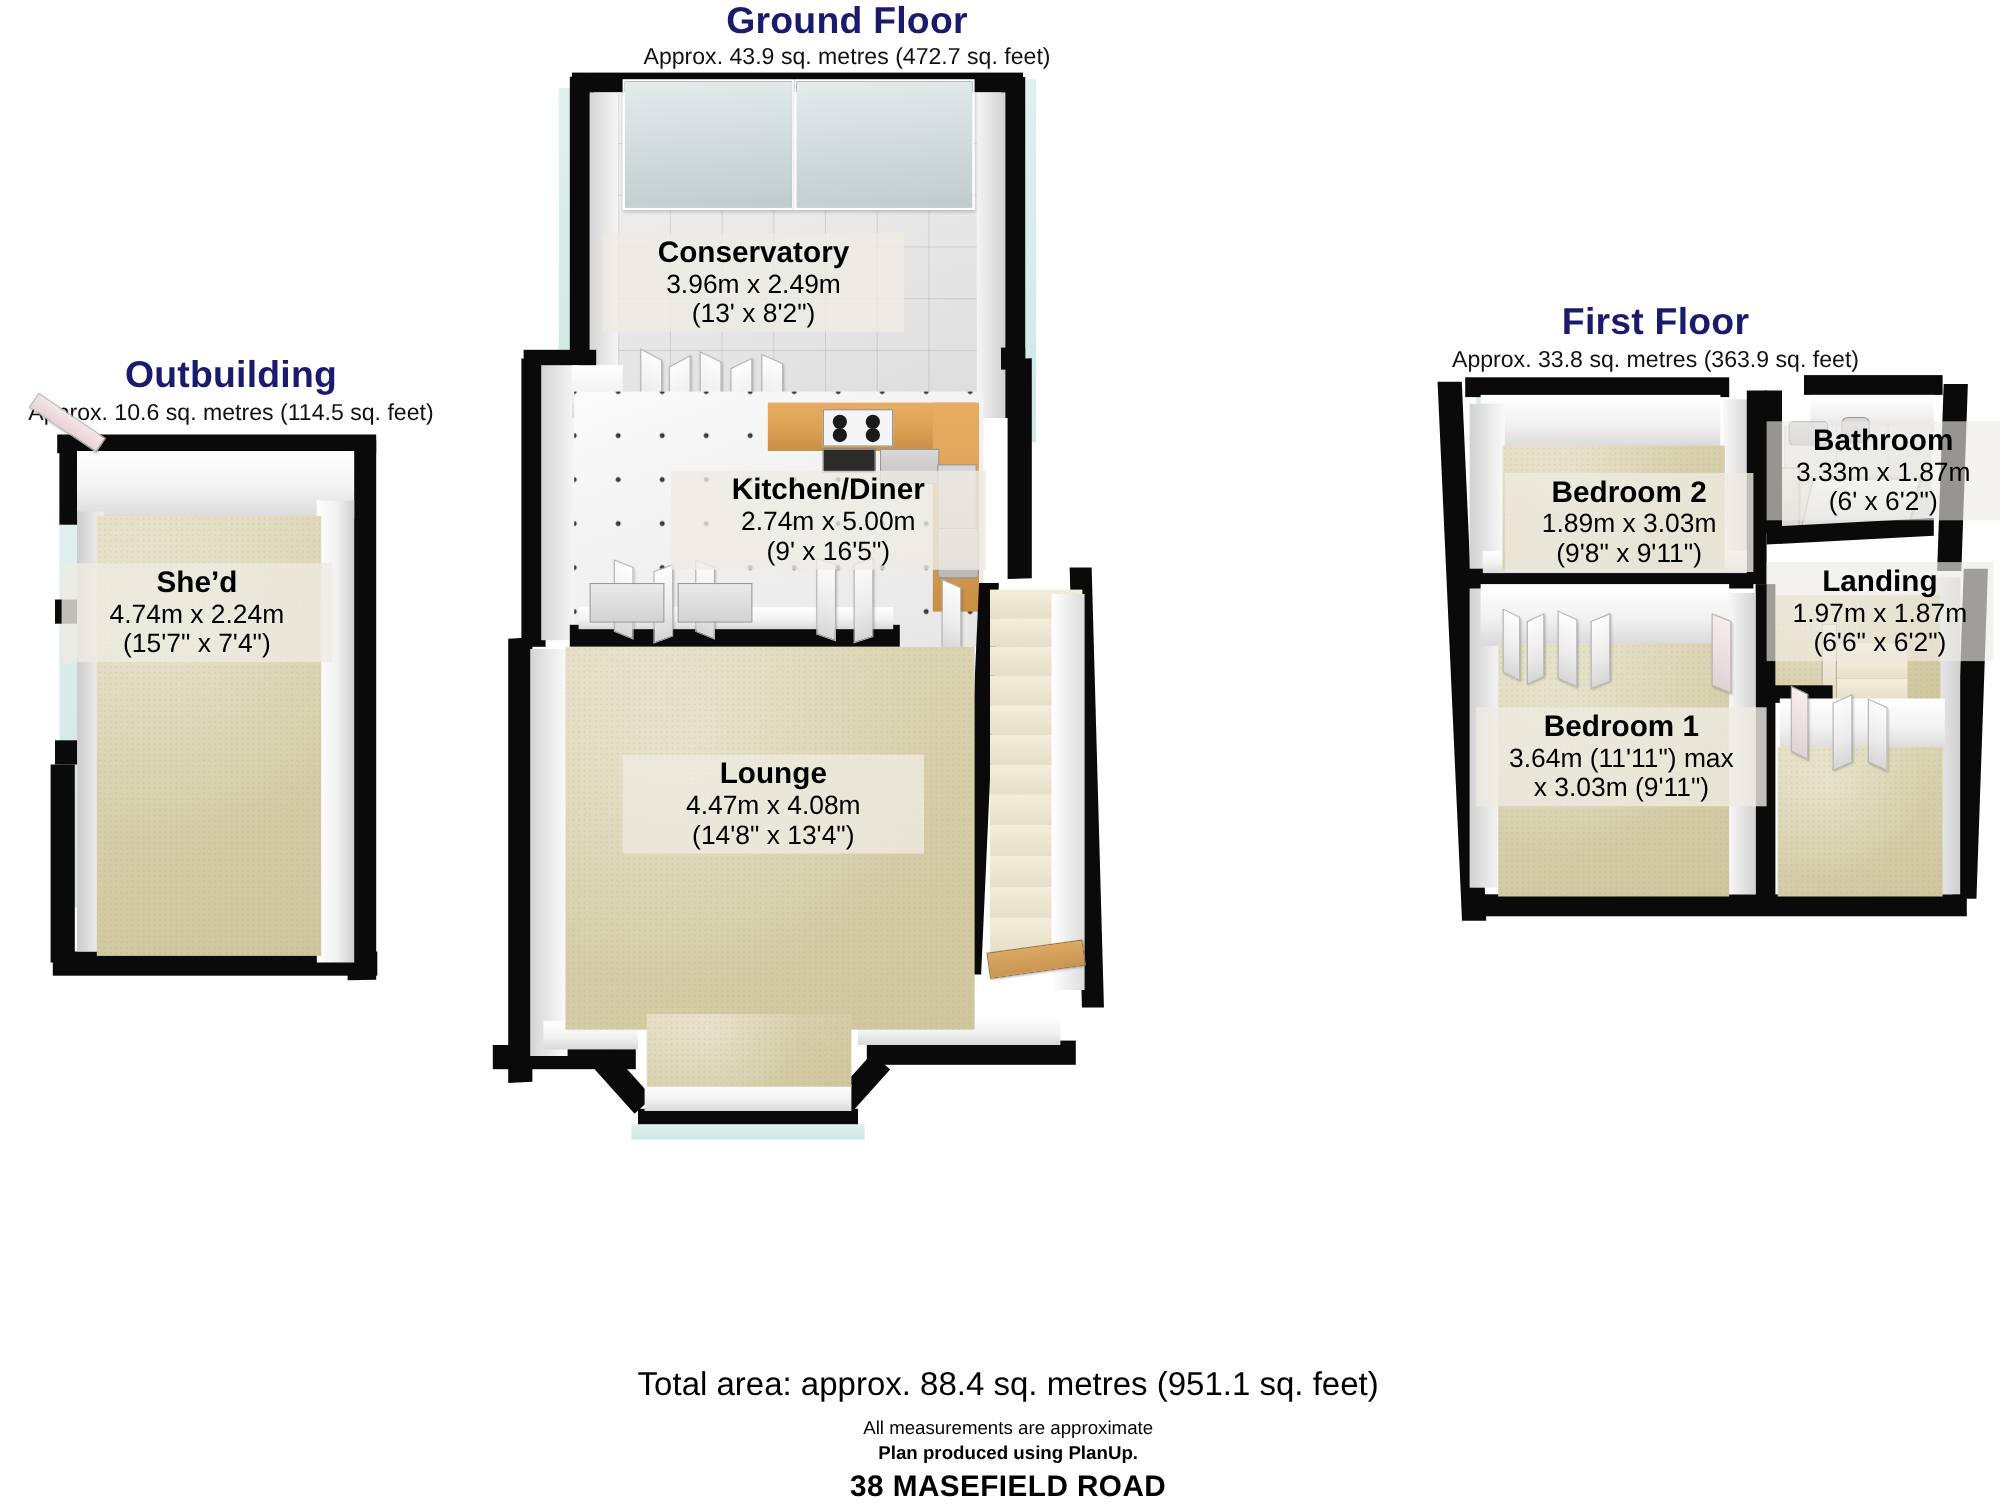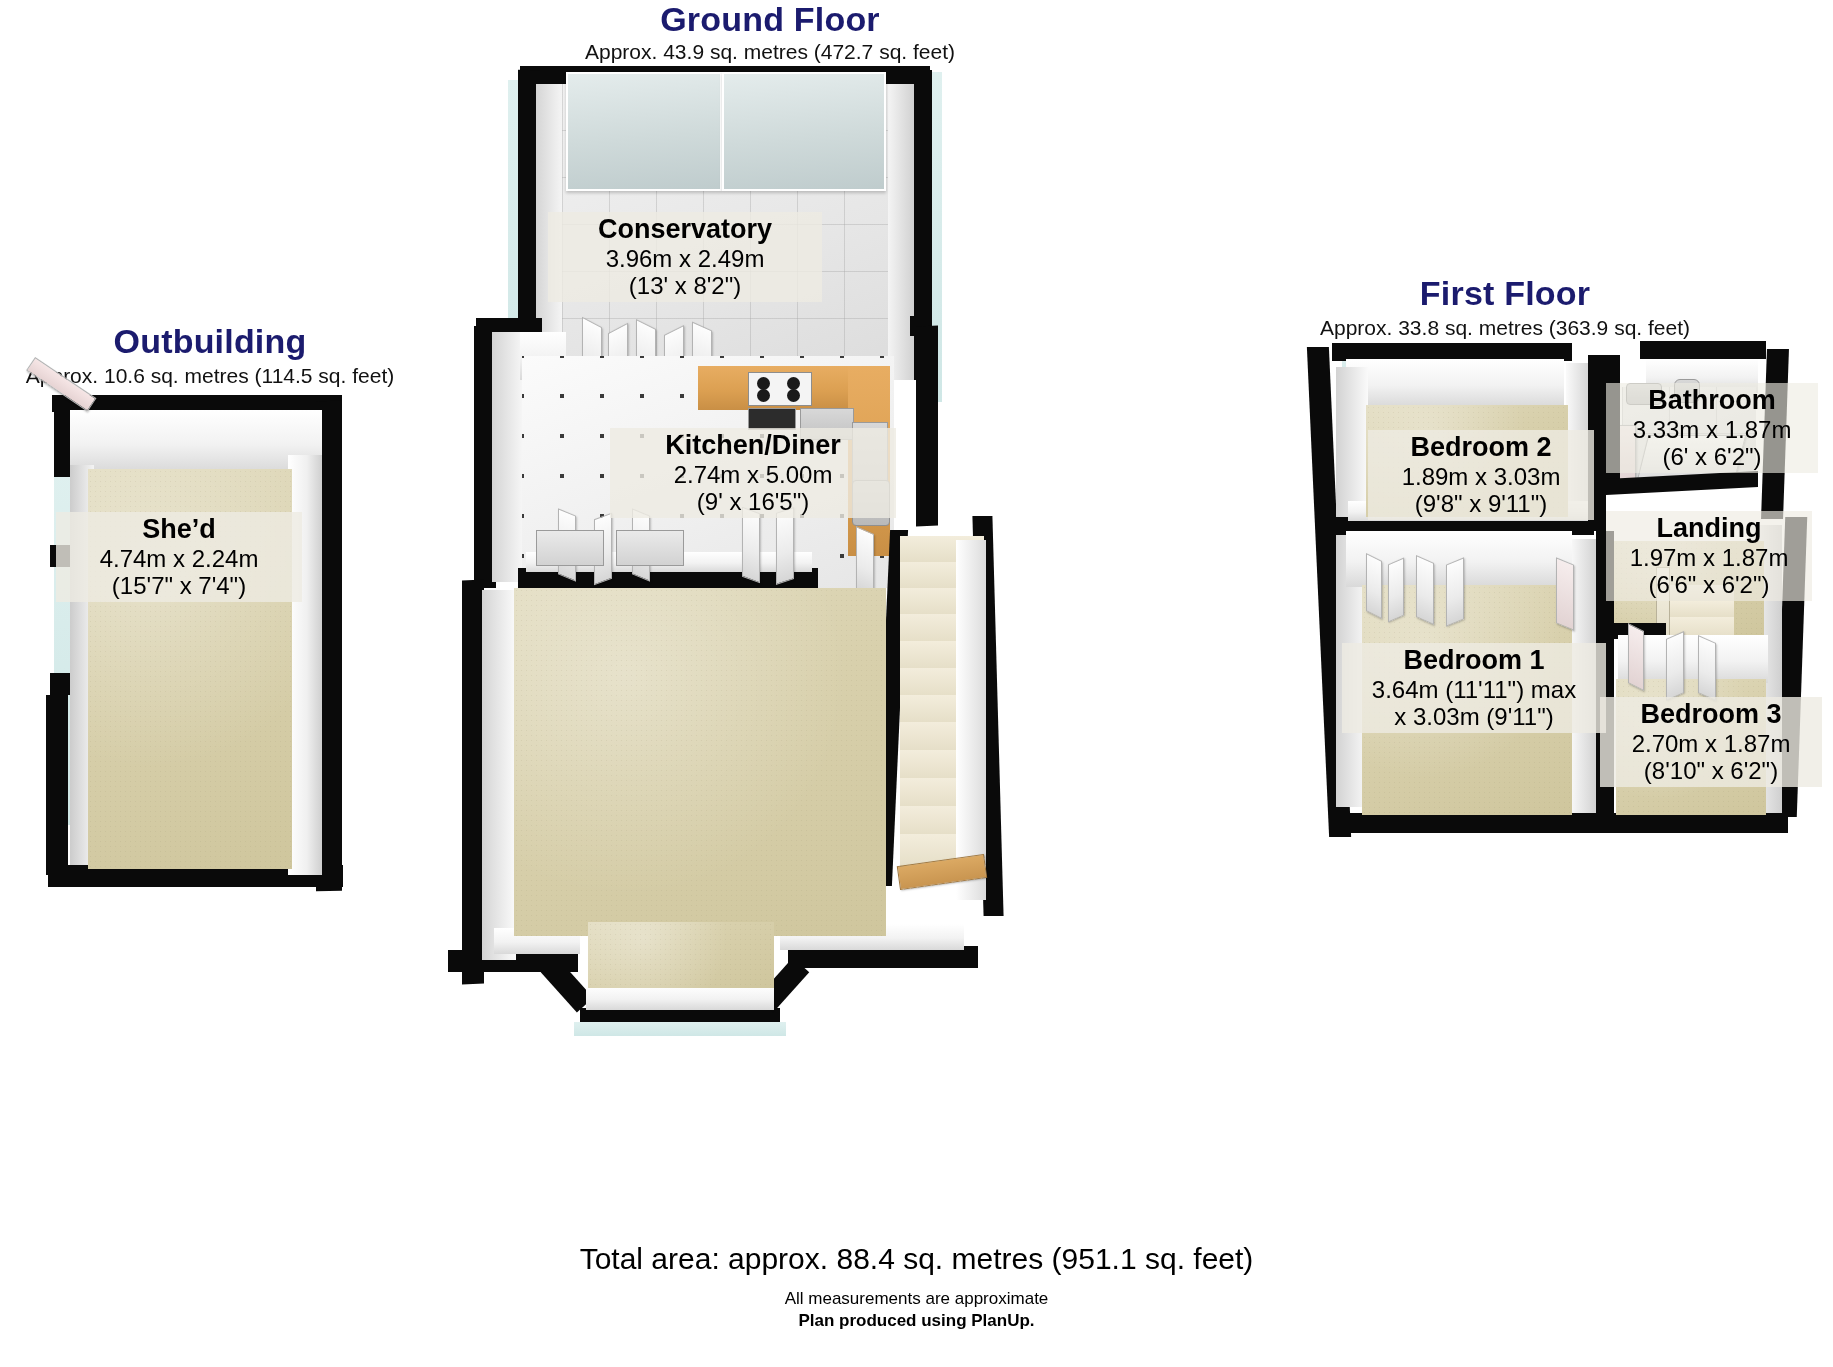--- a/index.html
+++ b/index.html
@@ -348,20 +348,25 @@
       <div class="wallface" style="left:116px; top:926px; width:188px; height:24px;"></div>
       <div class="wallface" style="left:310px; top:864px; width:184px; height:26px;"></div>
       <div class="glassband" style="left:104px; top:962px; width:212px; height:14px;"></div>
 
       <div class="floor-carpet" style="left:44px; top:528px; width:372px; height:348px;"></div>
       <div class="floor-carpet" style="left:118px; top:862px; width:186px; height:66px;"></div>
 
       <div class="unit-grey" style="left:66px; top:470px; width:66px; height:34px; background:linear-gradient(180deg,#eaeaea,#d2d2d2);"></div>
       <div class="unit-grey" style="left:146px; top:470px; width:66px; height:34px; background:linear-gradient(180deg,#eaeaea,#d2d2d2);"></div>
 
+      <div class="room-label" style="left:96px; top:626px; width:258px;">
+        <span class="rl-name">Lounge</span>
+        <span class="rl-dim">4.47m x 4.08m</span>
+        <span class="rl-dim">(14'8" x 13'4")</span>
+      </div>
   </div>
 
   <div class="plan" style="left:1270px; top:335px; width:560px; height:500px;">
 
       <div class="glassband" style="left:72px; top:20px; width:220px; height:22px;"></div>
       <div class="glassband" style="left:378px; top:18px; width:106px; height:22px;"></div>
 
       <div class="wall" style="left:62px; top:8px; width:240px; height:18px;"></div>
       <div class="wall" style="left:370px; top:6px; width:126px; height:18px;"></div>
       <div class="wall" style="left:48px; top:12px; width:22px; height:490px; transform:skewX(2.6deg);"></div>
@@ -434,24 +439,20 @@
       </div>
 
       <div class="wall" style="left:340px; top:288px; width:56px; height:16px;"></div>
       <div class="wallface" style="left:348px; top:300px; width:150px; height:48px;"></div>
       <div class="floor-carpet" style="left:346px; top:344px; width:150px; height:136px;"></div>
       <div class="door-leaf" style="left:358px; top:292px; width:14px; height:58px;
                   background:linear-gradient(180deg,#f6eded,#e2d3d3); transform:skewY(26deg);"></div>
       <div class="door-leaf" style="left:396px; top:300px; width:16px; height:60px; transform:skewY(-24deg);"></div>
       <div class="door-leaf" style="left:428px; top:304px; width:16px; height:56px; transform:skewY(24deg);"></div>
 
-      <div class="room-label" style="left:330px; top:362px; width:206px;">
-        <span class="rl-name">Bedroom 3</span>
-        <span class="rl-dim">2.70m x 1.87m</span>
-        <span class="rl-dim">(8'10" x 6'2")</span>
-      </div>
   </div>
 
   <div class="foot-total" style="left:0; top:1242px;">Total area: approx. 88.4 sq. metres (951.1 sq. feet)</div>
   <div class="foot-note" style="left:0; top:1288px;">All measurements are approximate</div>
   <div class="foot-note" style="left:0; top:1310px;font-weight:bold;">Plan produced using PlanUp.</div>
+  <div class="foot-addr" style="left:0; top:1336px;">38 MASEFIELD ROAD</div>
 
 </div>
 
 </body></html>

